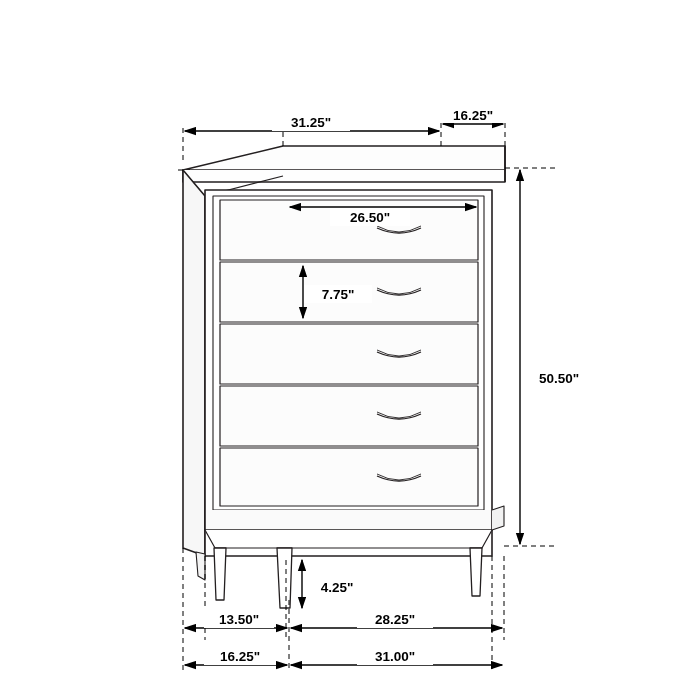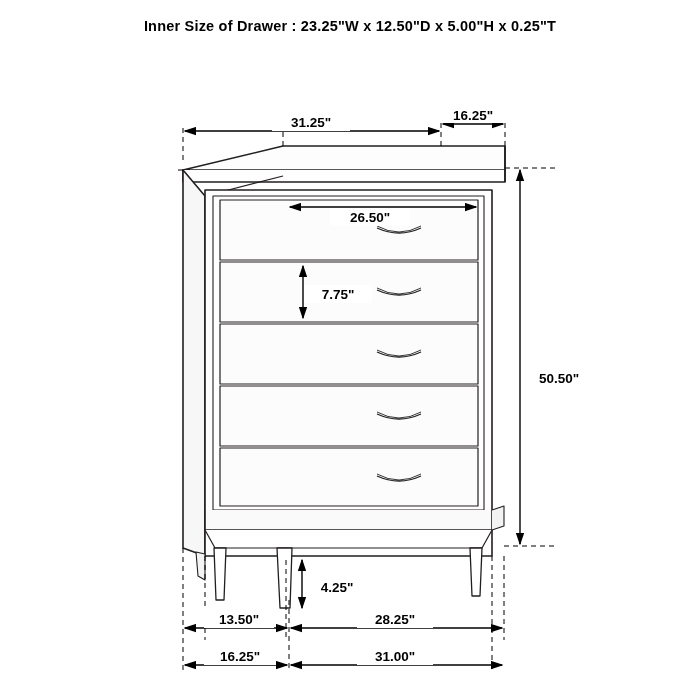--- a/index.html
+++ b/index.html
@@ -43,21 +43,20 @@
     font-size: 13.5px;
     font-weight: bold;
     fill: #000;
   }
 </style>
 </head>
 <body>
 
 <div id="stage">
 
-  <div class="title">Inner Size of Drawer : 23.25"W x 12.50"D x 5.00"H x 0.25"T</div>
 
   <svg class="diagram" viewBox="0 0 700 700">
     <defs>
       <marker id="arrEnd" markerWidth="9" markerHeight="9" refX="8" refY="3" orient="auto" markerUnits="strokeWidth">
         <path d="M0,0 L9,3 L0,6 z" fill="#000"></path>
       </marker>
       <marker id="arrStart" markerWidth="9" markerHeight="9" refX="1" refY="3" orient="auto" markerUnits="strokeWidth">
         <path d="M9,0 L0,3 L9,6 z" fill="#000"></path>
       </marker>
     </defs>

